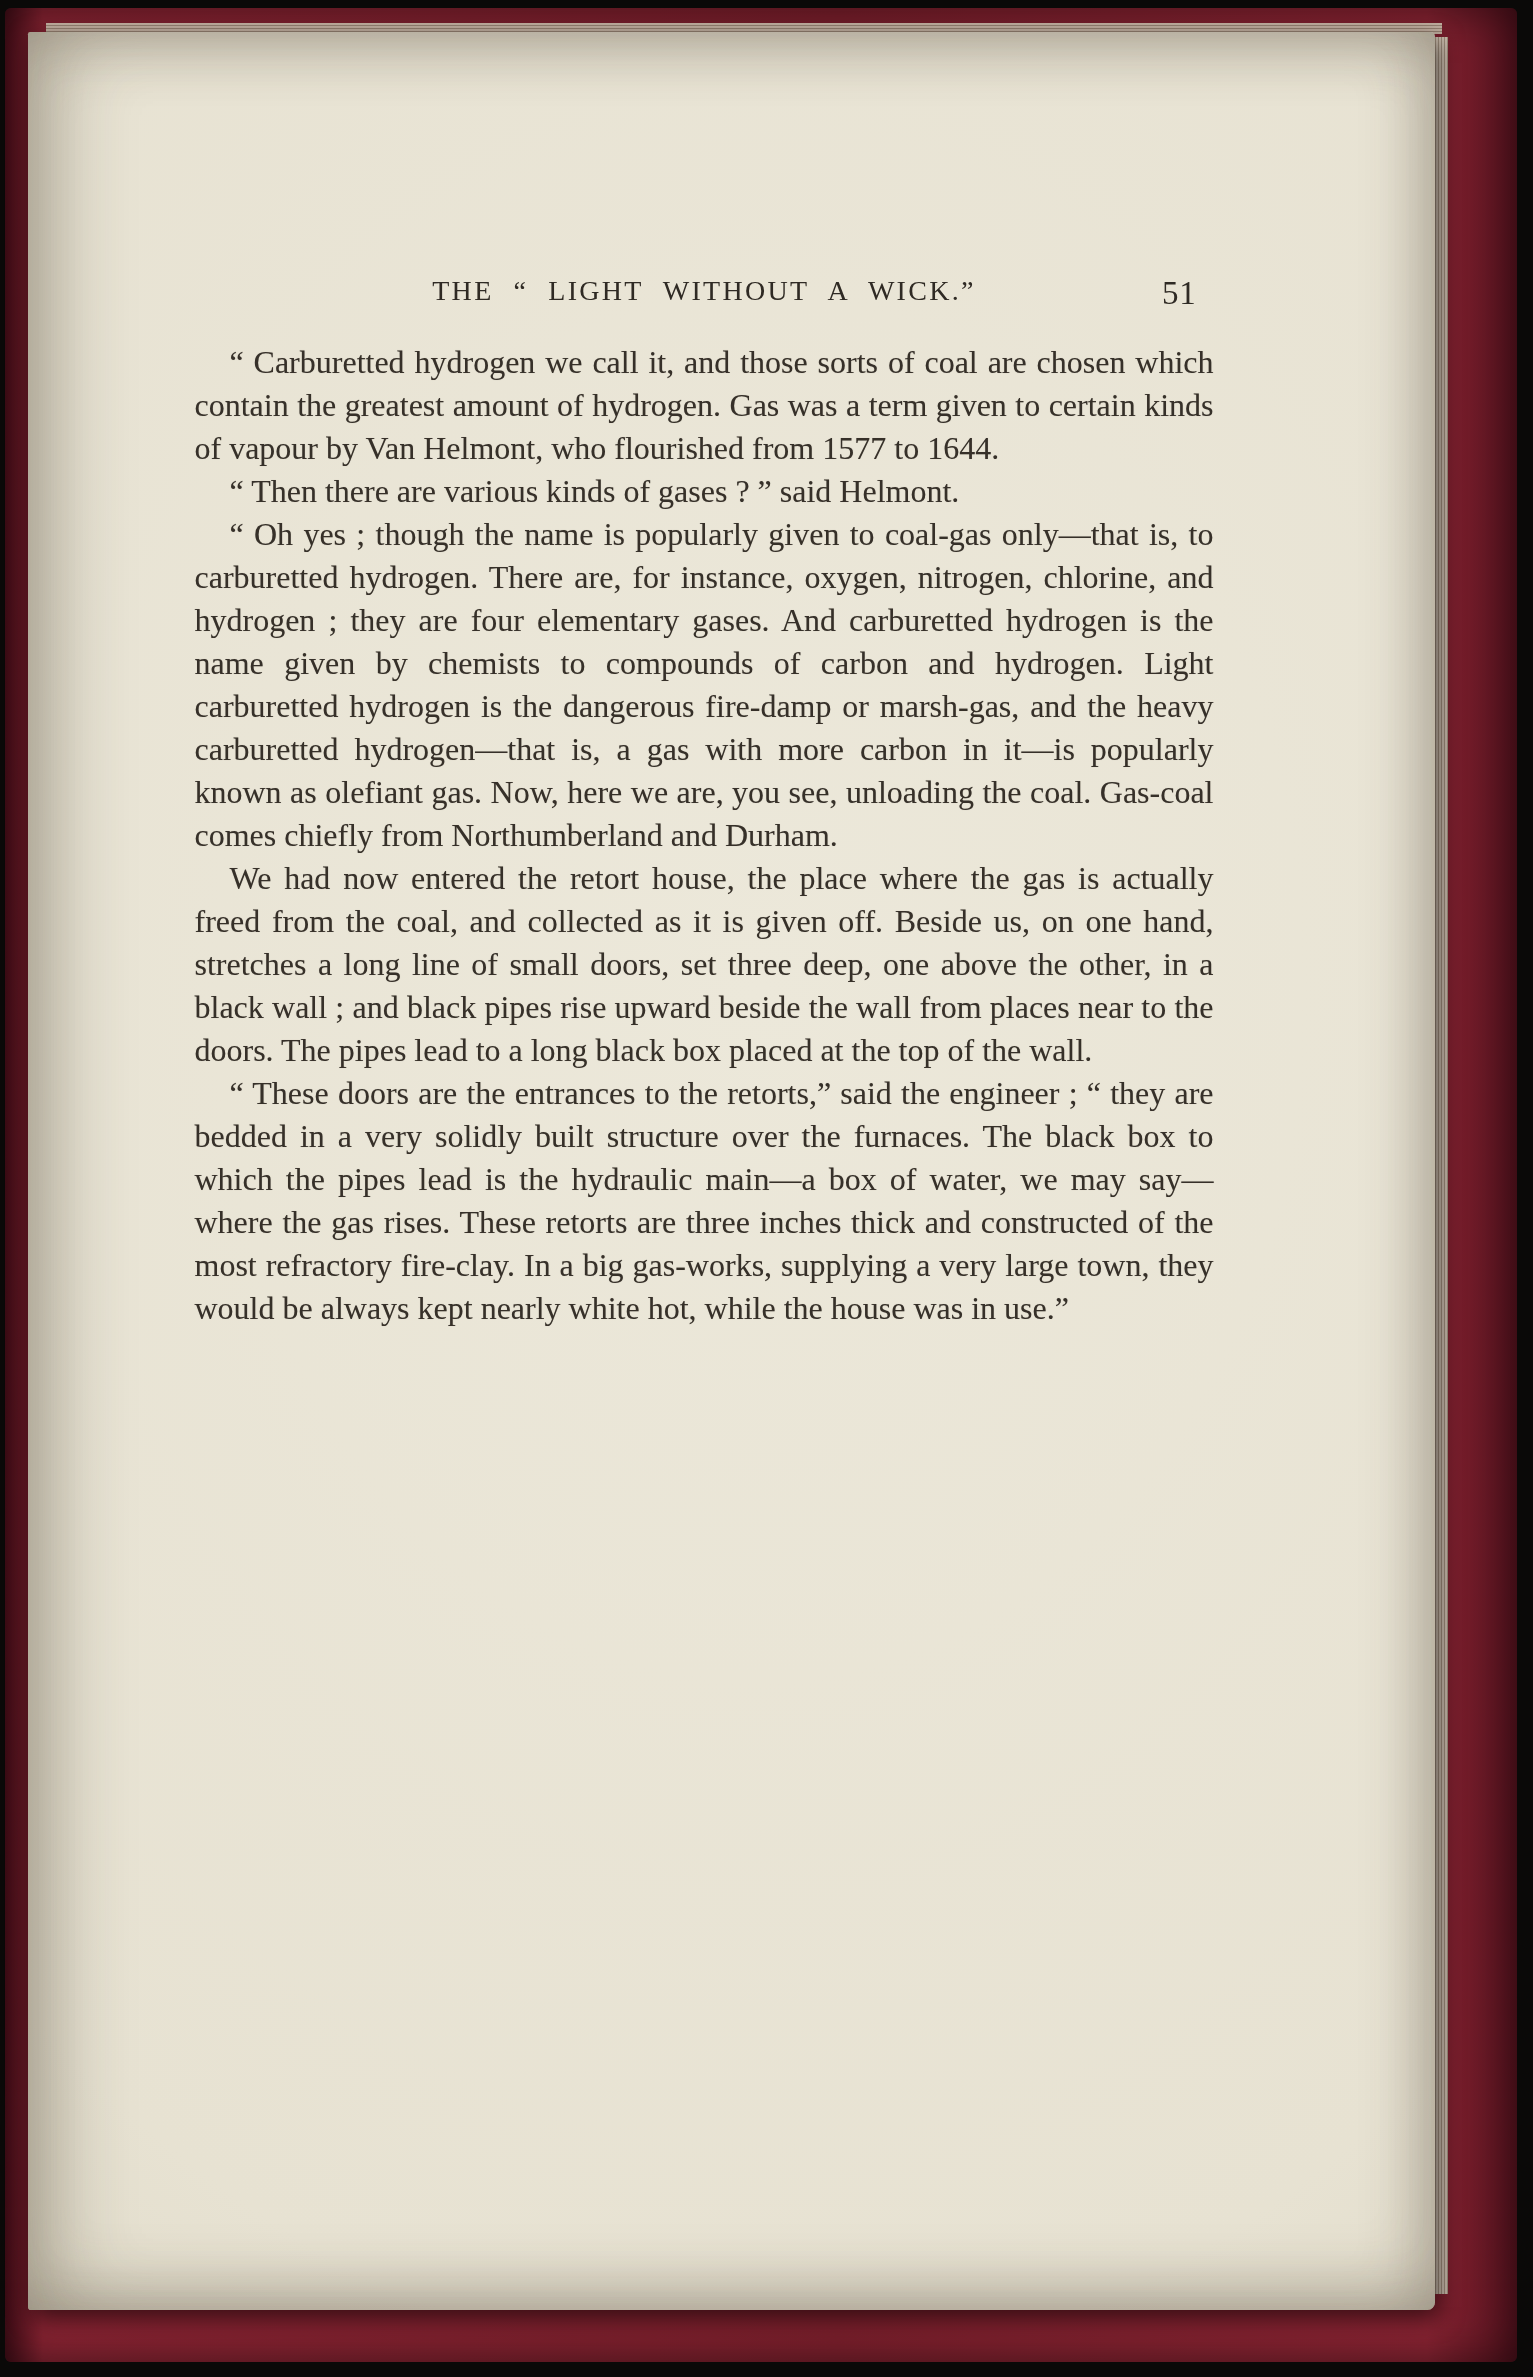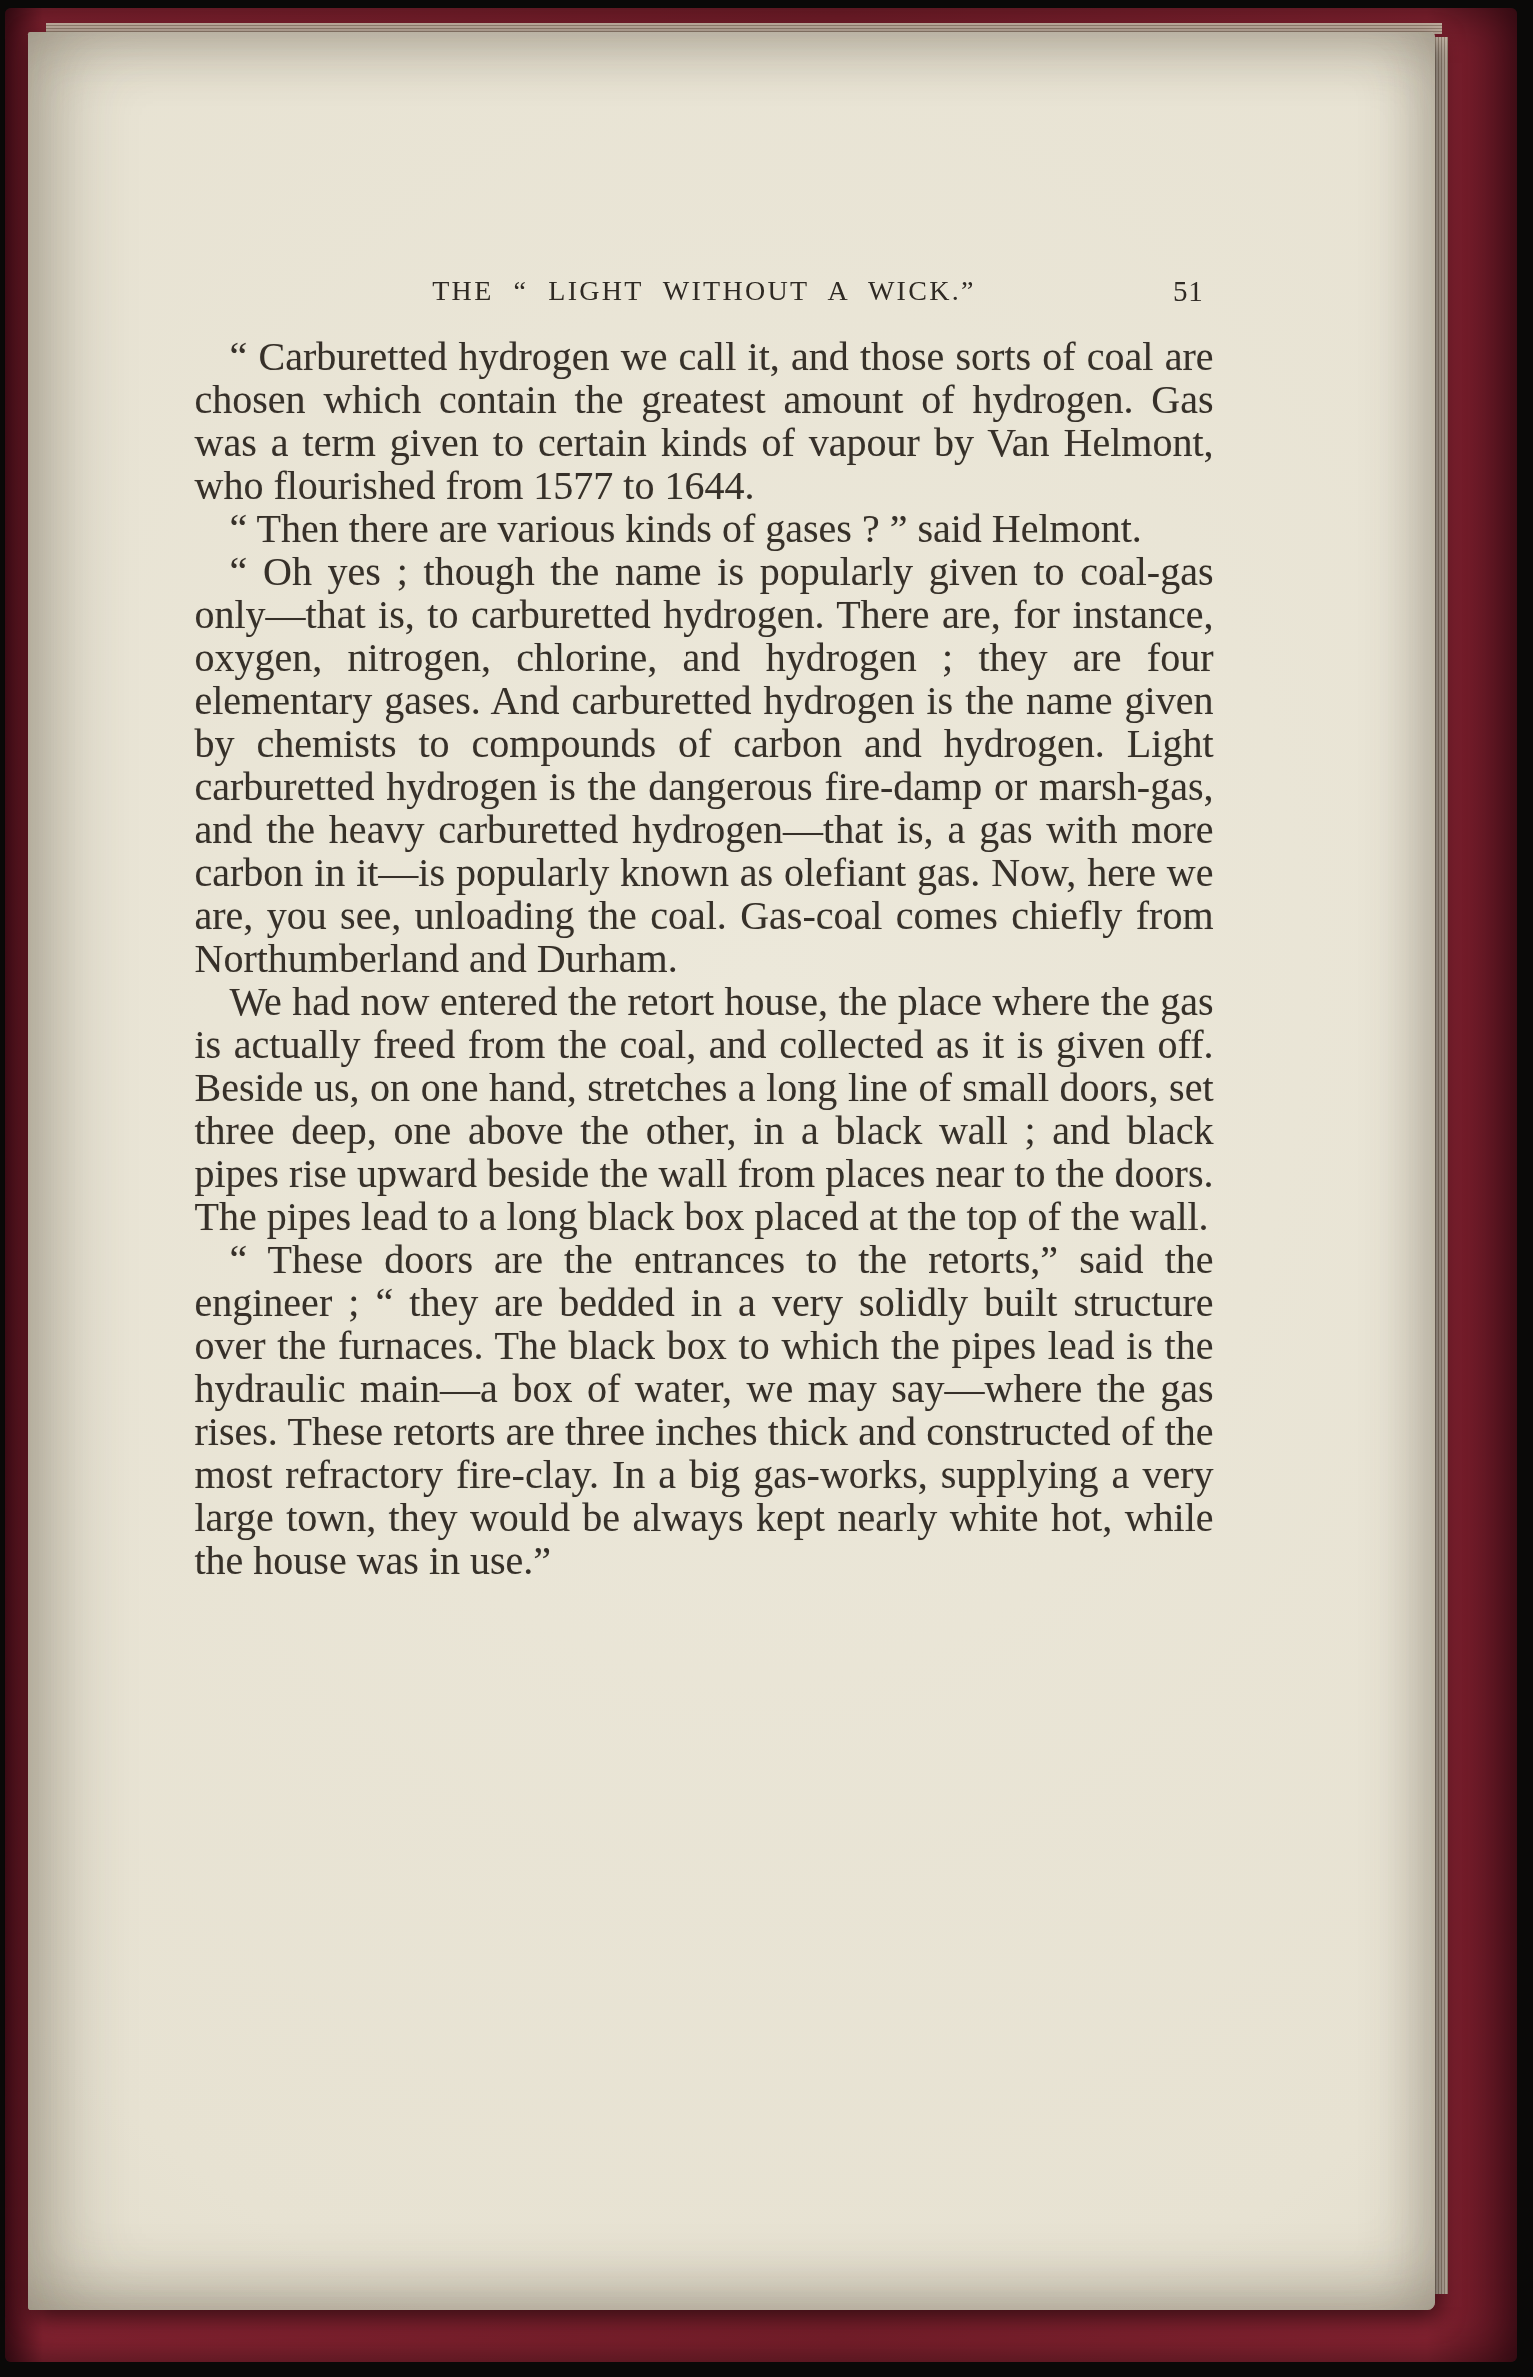--- a/index.html
+++ b/index.html
@@ -81,30 +81,30 @@
     width: 100%;
     height: 40px;
     font-size: 28px;
     letter-spacing: 2.3px;
     word-spacing: 10.7px;
     color: #2f2a24;
     text-align: center;
   }
   .running-header .pagenum {
     position: absolute;
-    right: 10px;
+    right: 17px;
     top: 0;
     letter-spacing: 0.8px;
-    font-size: 29px;
+    font-size: 33px;
   }
 
   
   .body-text {
-    margin-top: 20px;
-    font-size: 40px;
+    margin-top: 26px;
+    font-size: 32px;
     line-height: 43px;
     text-align: justify;
     color: #363029;
     text-shadow: 0 0 0.8px rgba(54,48,41,.25);
   }
   .body-text p {
     margin: 0;
     text-indent: 35px;
   }
 </style>

